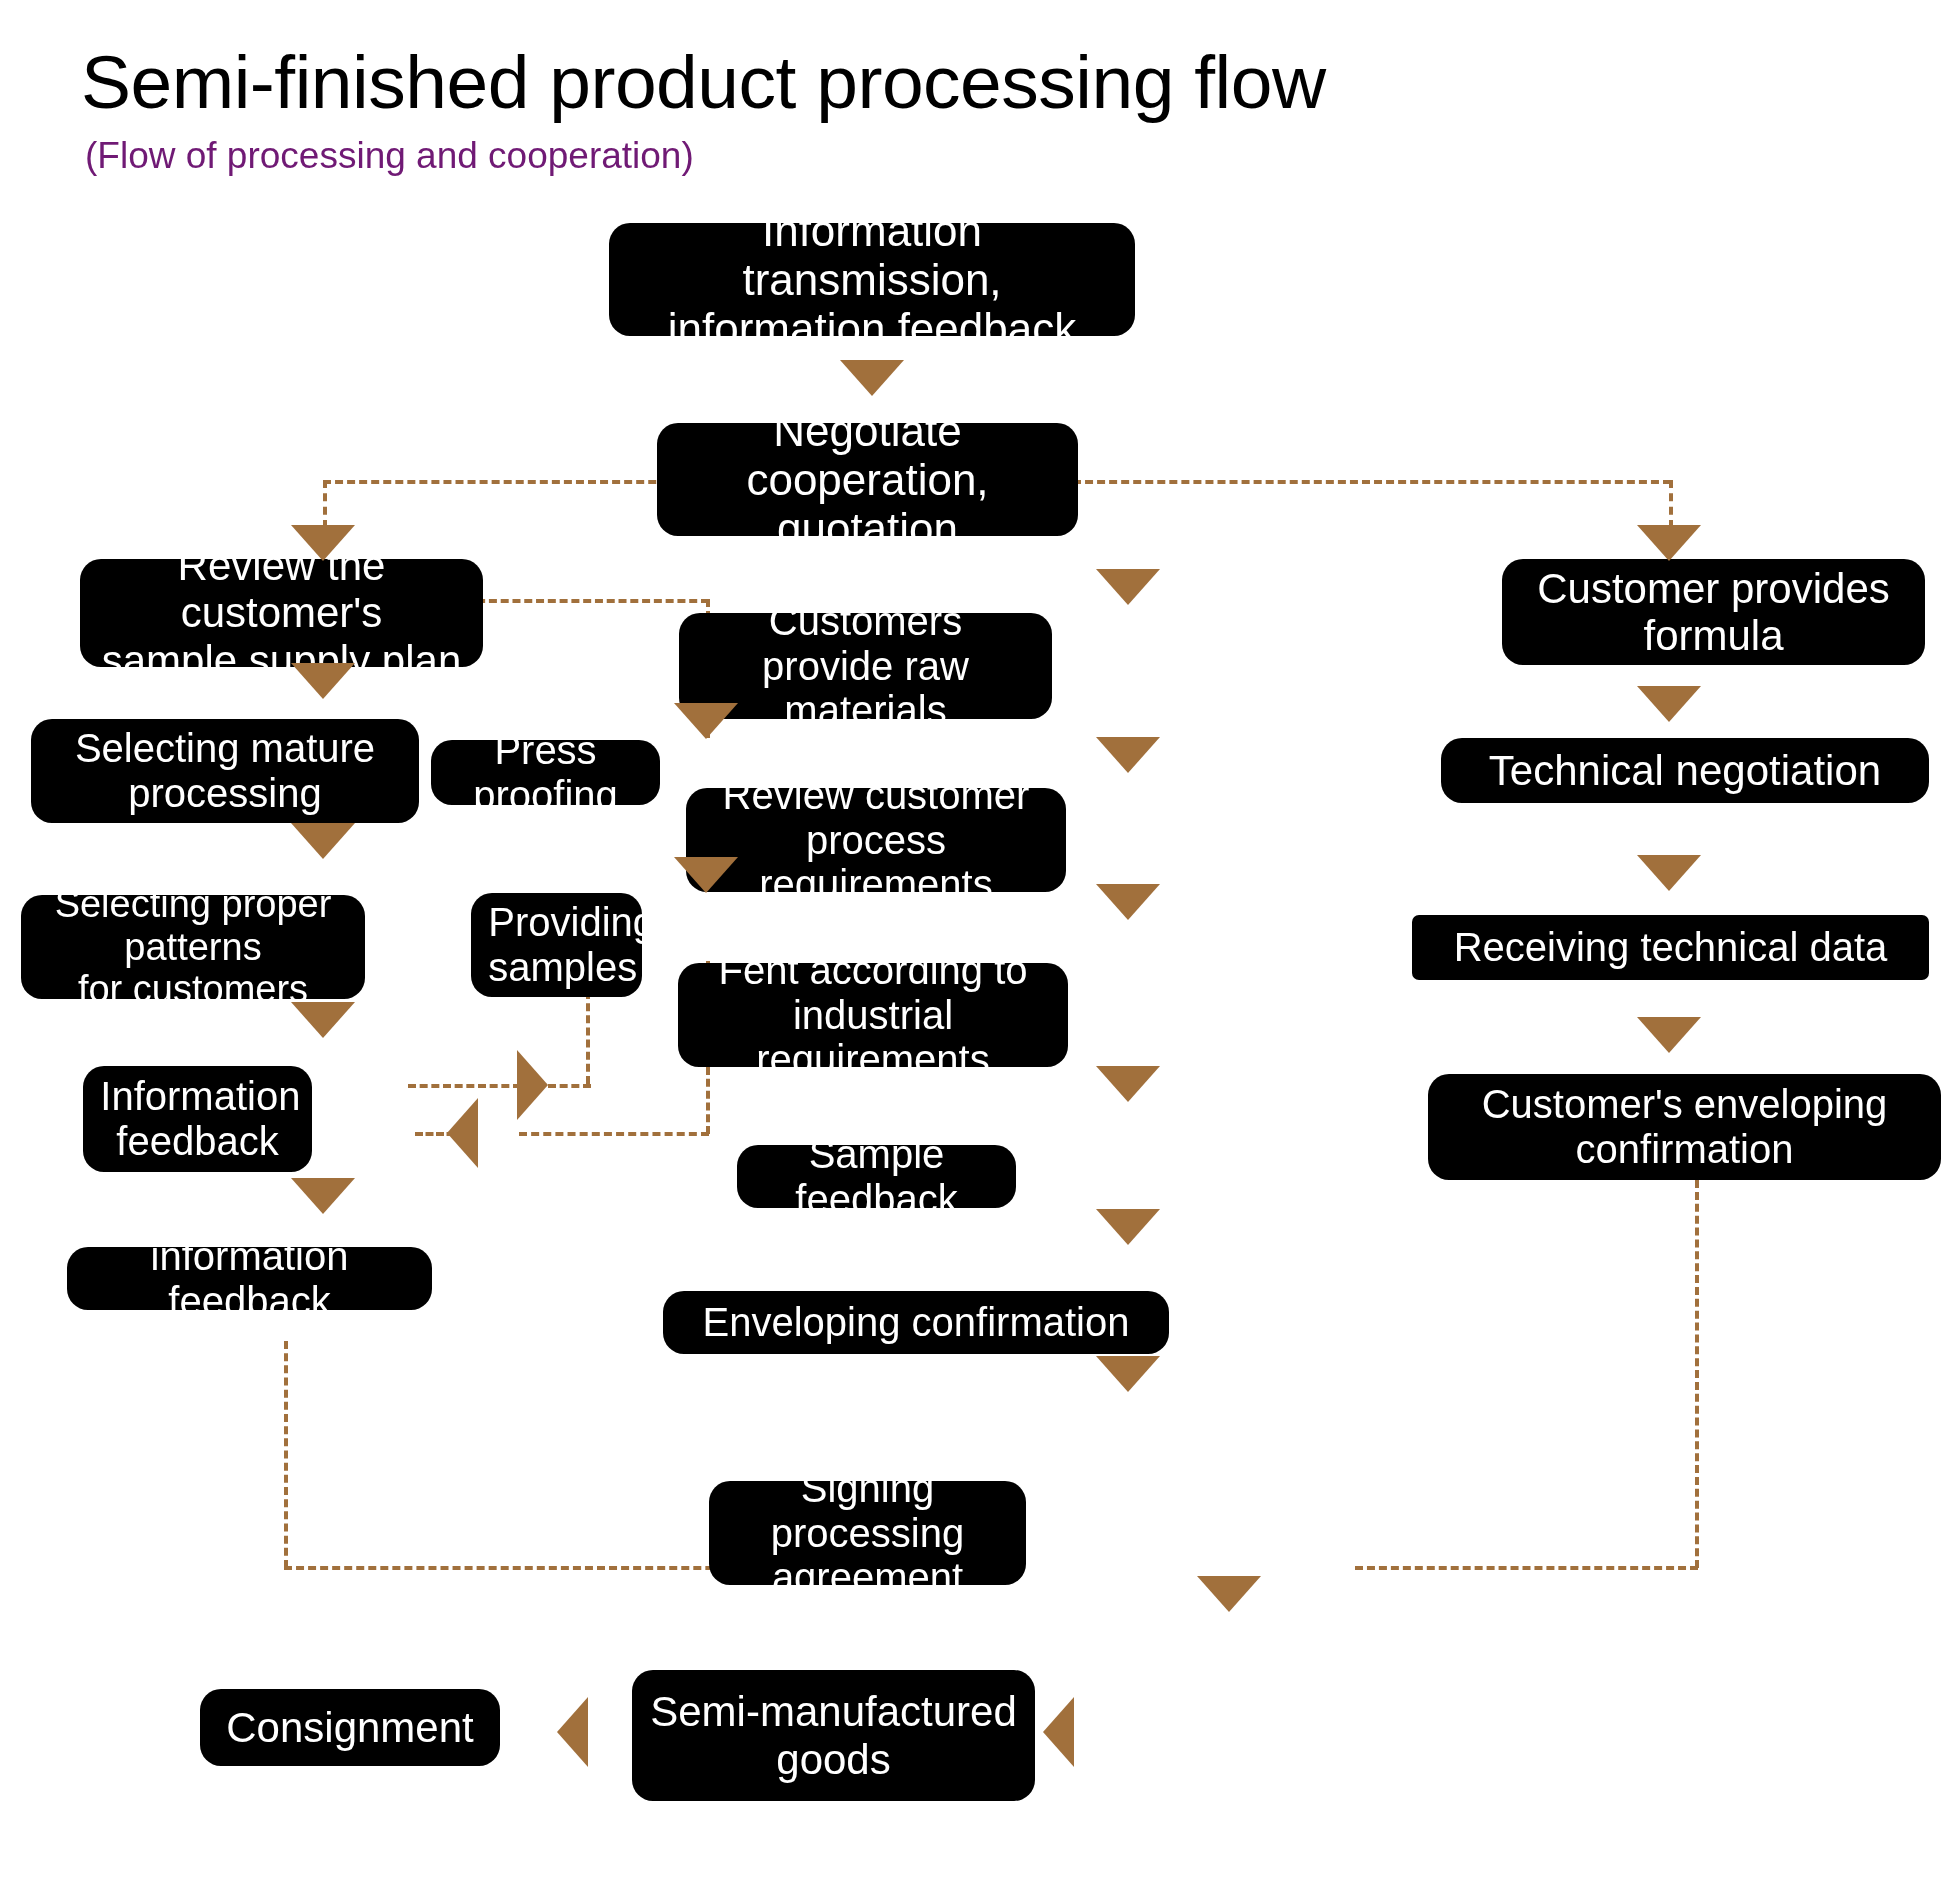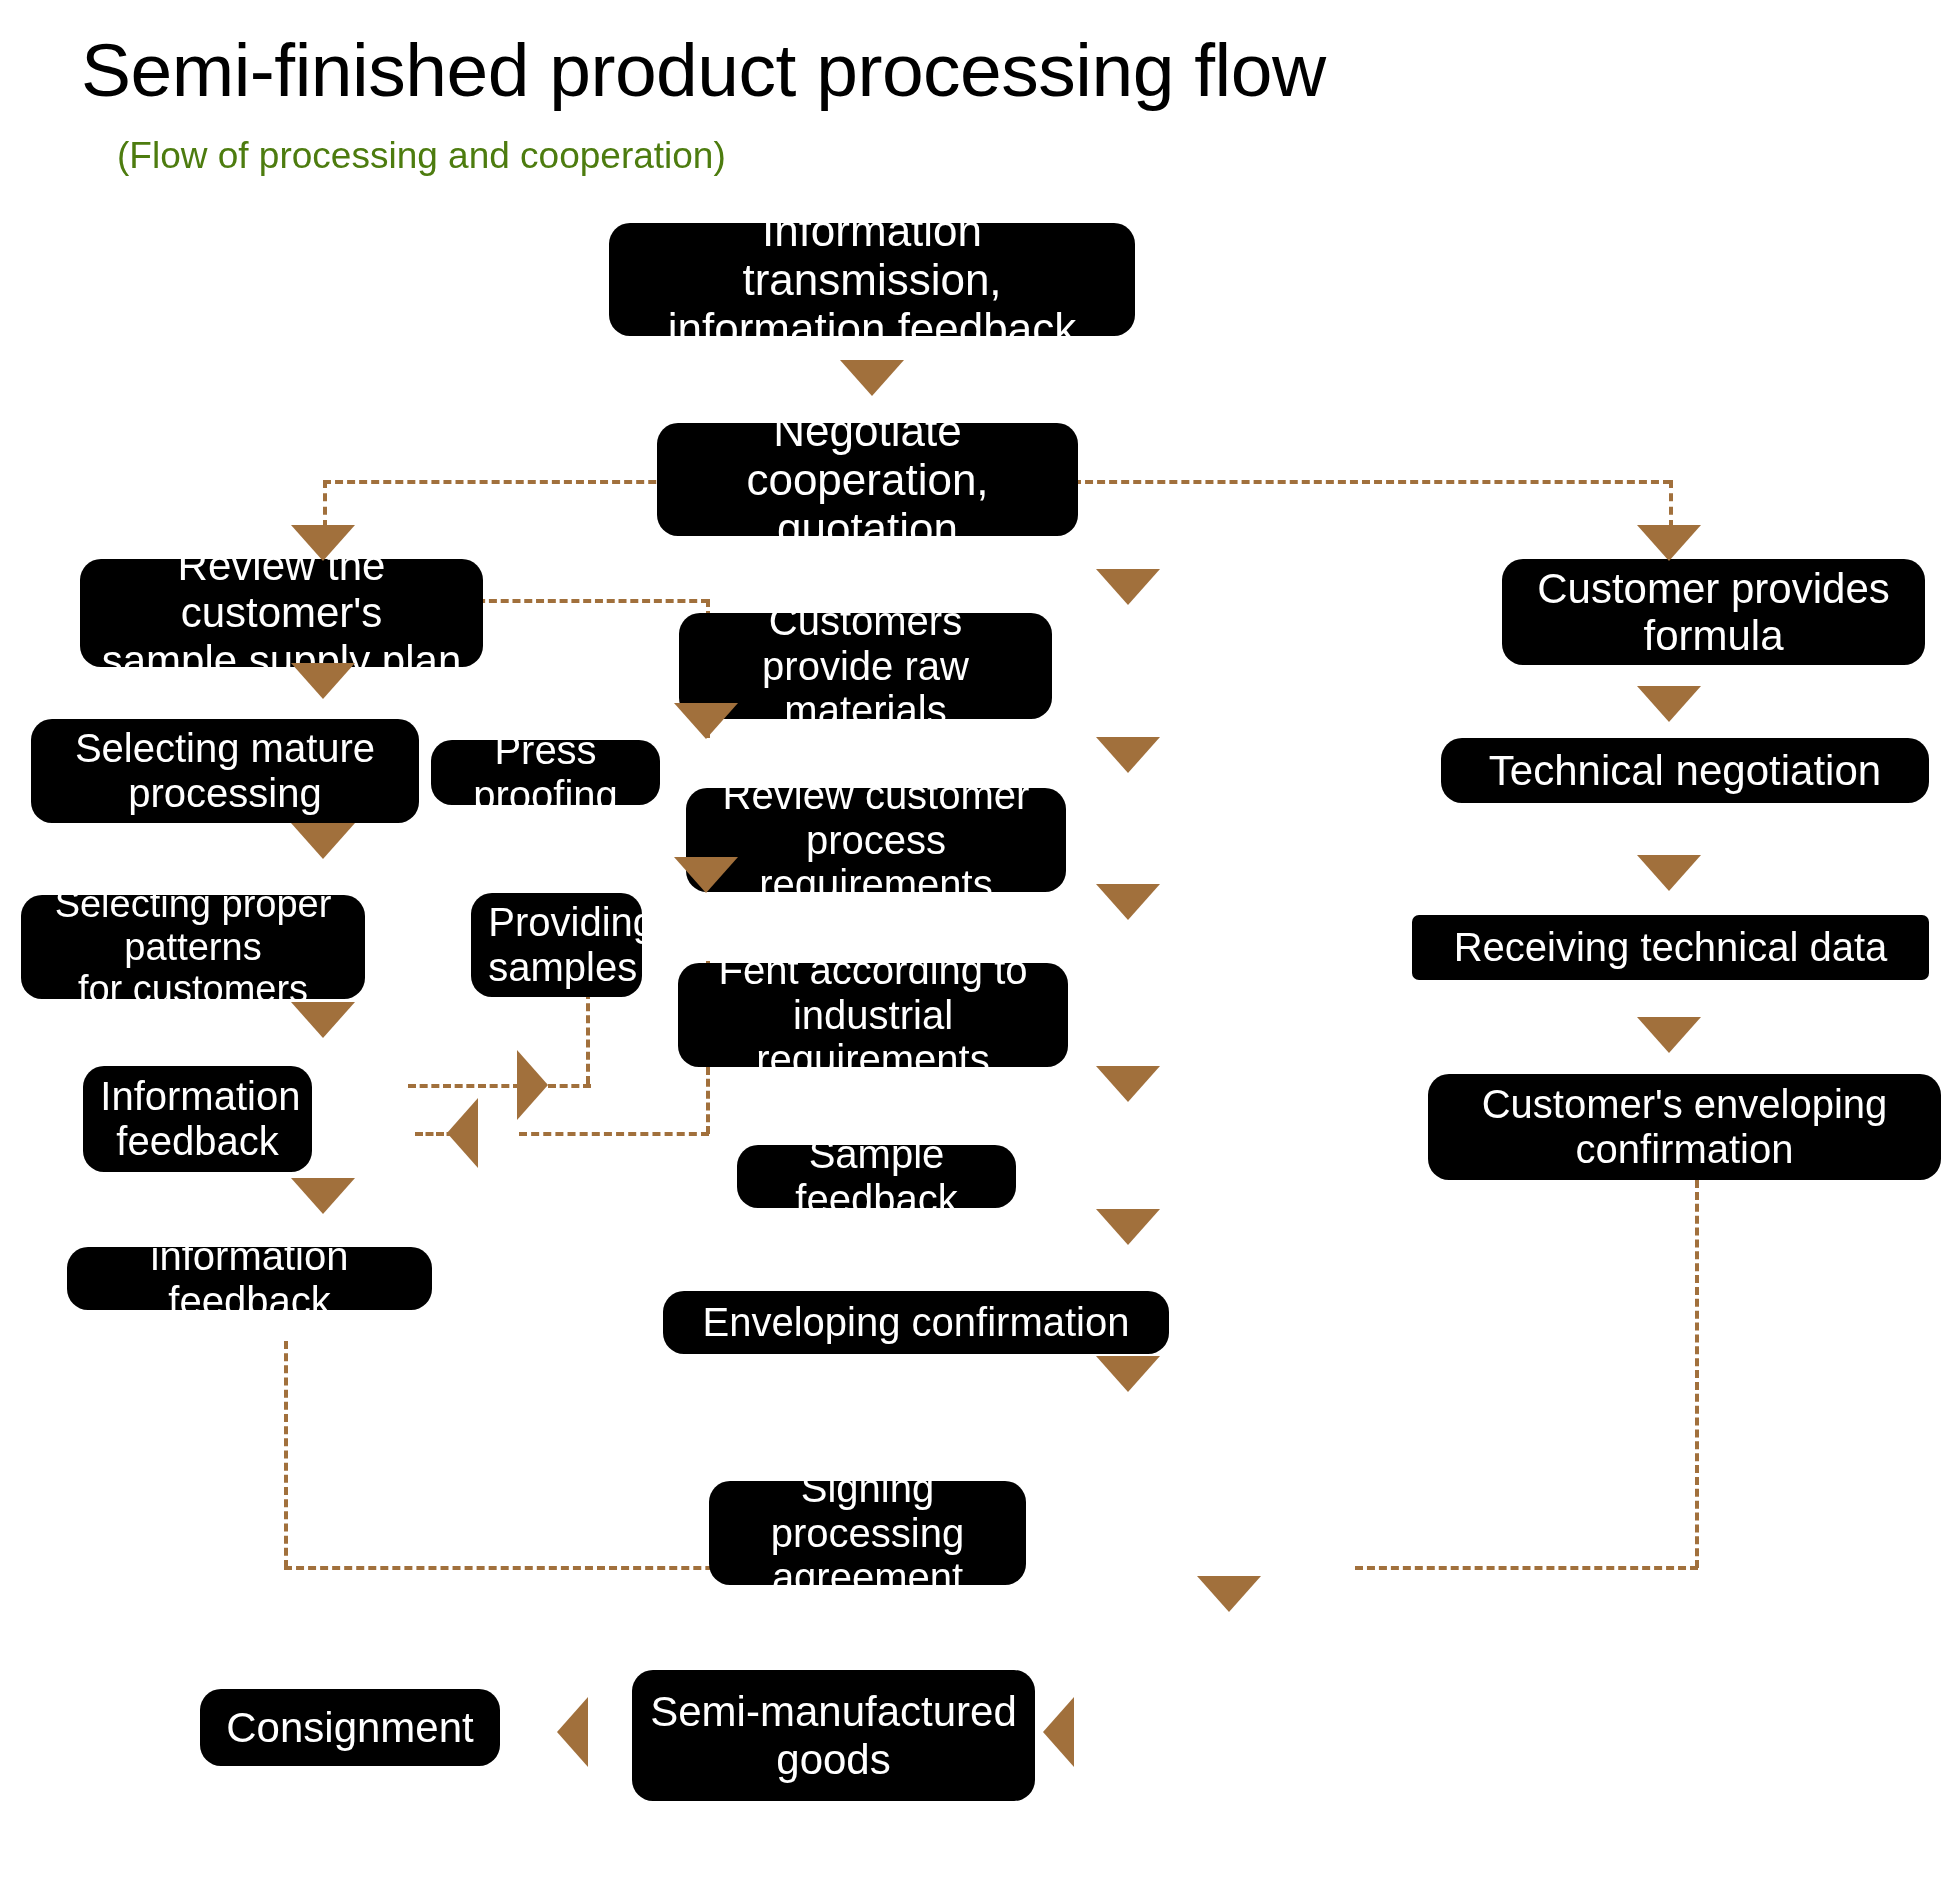--- a/index.html
+++ b/index.html
@@ -14,36 +14,35 @@
     position: relative;
     width: 1952px;
     height: 1894px;
     background: #ffffff;
     overflow: hidden;
   }
   
   #title {
     position: absolute;
     left: 81px;
-    top: 33px;
+    top: 45px;
     font-size: 75px;
     line-height: 1.0;
     color: #000000;
     white-space: nowrap;
     letter-spacing: -0.5px;
   }
   #subtitle {
     position: absolute;
     left: 85px;
     top: 137px;
     font-size: 37px;
     line-height: 1.0;
-    color: #4d7c0f;
+    color: #701a75;
     white-space: nowrap;
-    margin-left: 32px;
   }
   
   .node {
     position: absolute;
     background: #000000;
     border-radius: 21px;
     color: #ffffff;
     display: flex;
     align-items: center;
     justify-content: center;

